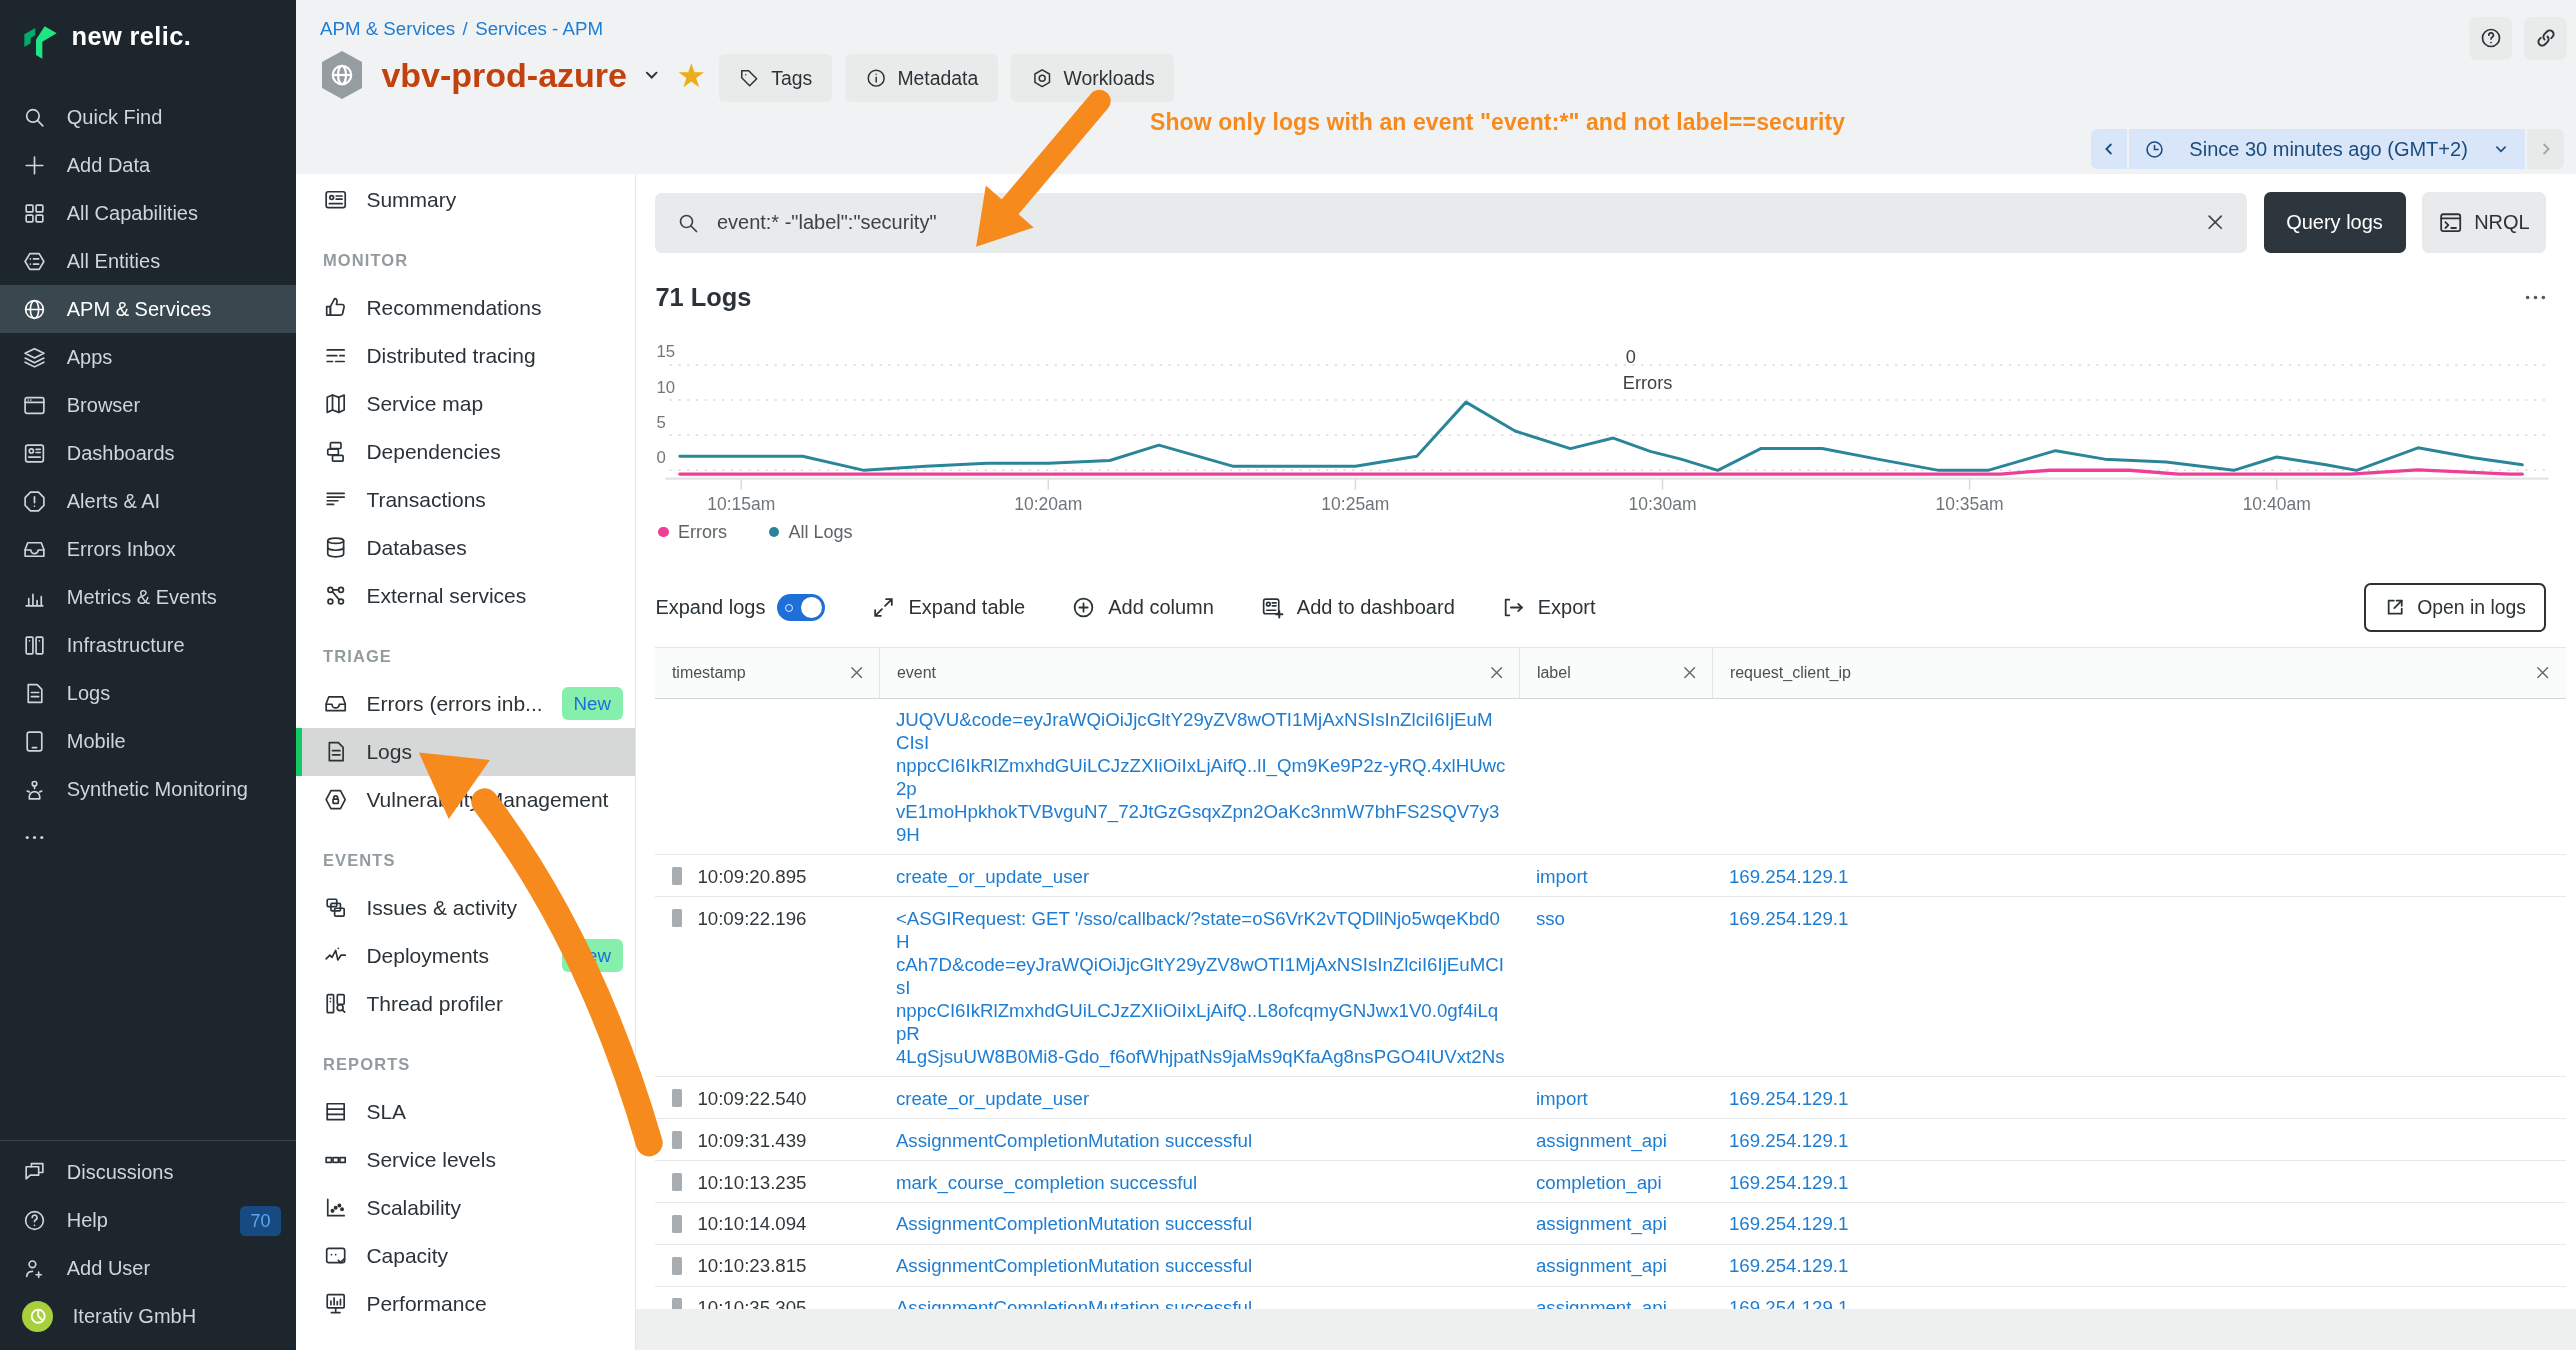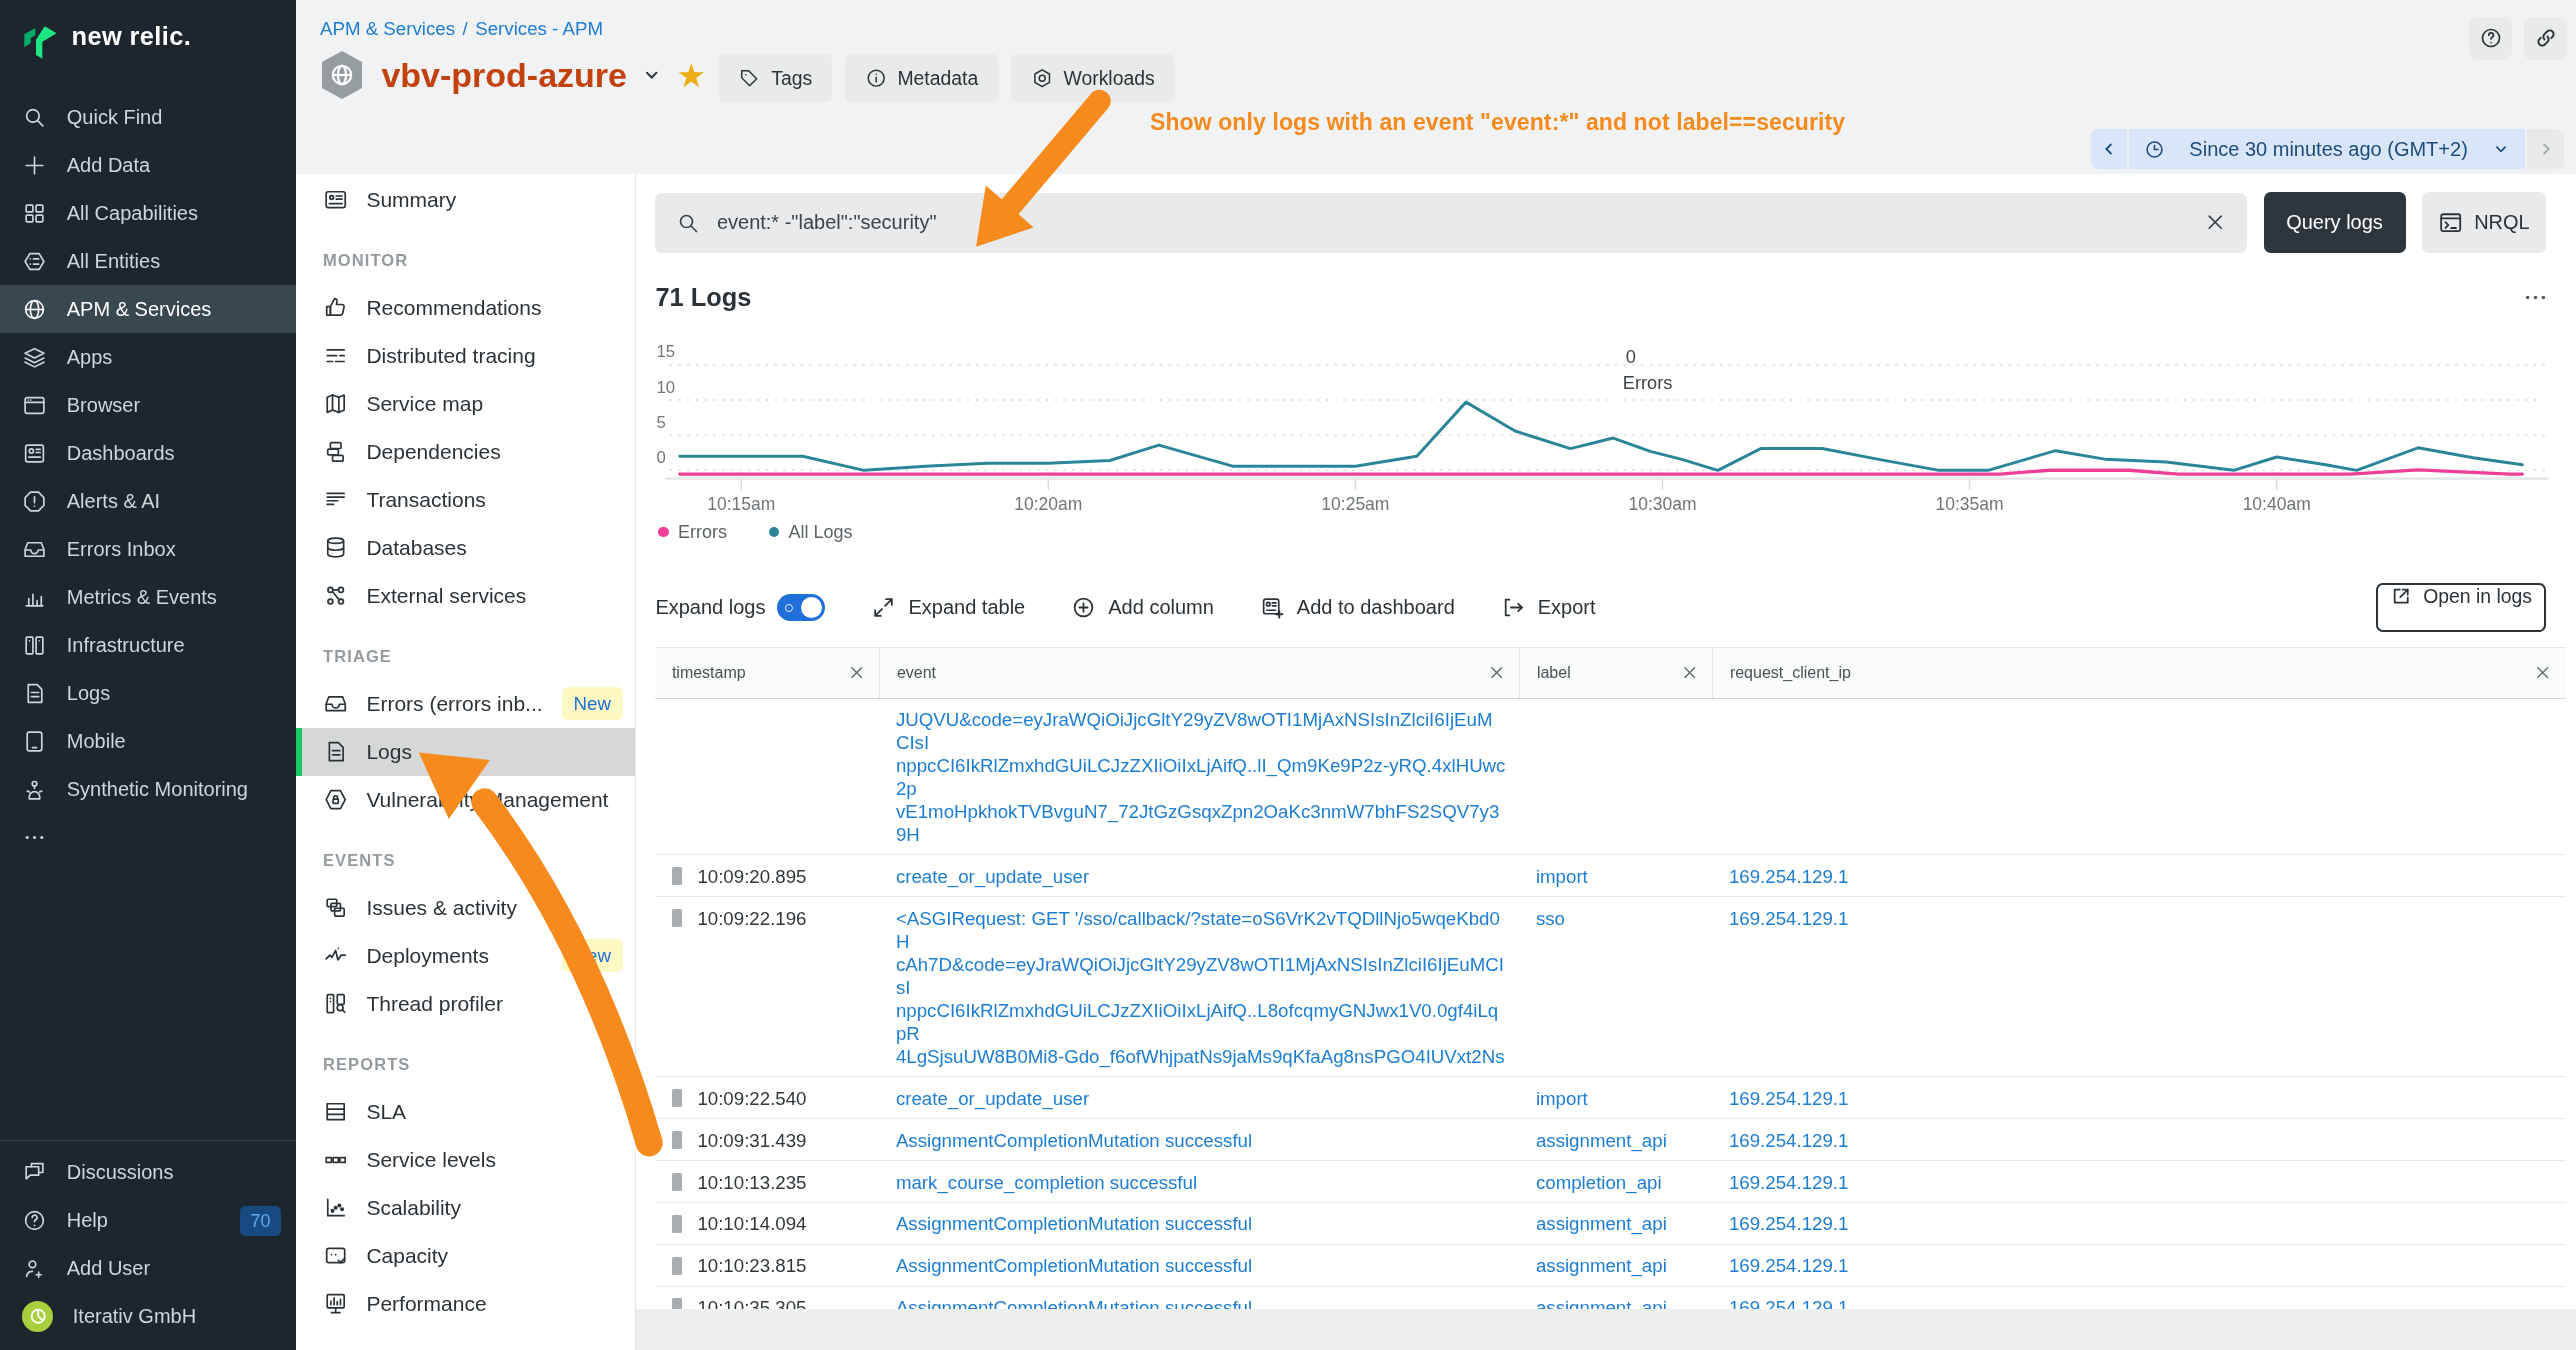--- a/index.html
+++ b/index.html
@@ -46,21 +46,21 @@
   .tp-seg .ic { width:21px; height:21px; }
   .tp-chev { width:18px; height:18px; }
 
   .body { flex:1; display:flex; min-height:0; }
   .snav { width:340px; background:#fff; border-right:1.5px solid #e4e6e7; padding-top:1.5px; overflow:hidden; flex:none; position:relative; }
   .snav-title { height:60px; display:flex; align-items:flex-end; padding:0 0 13.5px 27px; font-size:16.5px; font-weight:bold; letter-spacing:1.1px; color:#939b9f; }
   .snav-item { height:48px; display:flex; align-items:center; padding:0 12px 0 27px; gap:18px; font-size:21px; color:#2b3338; cursor:pointer; position:relative; }
   .snav-item .ic { width:25.4px; height:25.4px; flex:none; }
   .snav-item.active { background:#d6d7d7; }
   .snav-item.active::before { content:""; position:absolute; left:0; top:0; bottom:0; width:6px; background:#17c964; }
-  .badge-new { margin-left:auto; background:#fef9c3; color:#1d6fd8; font-size:18.7px; padding:5.2px 12px; border-radius:6px; }
+  .badge-new { margin-left:auto; background:#86efac; color:#1d6fd8; font-size:18.7px; padding:5.2px 12px; border-radius:6px; }
 
   main { flex:1; position:relative; overflow:hidden; background:#fff; min-width:0; }
   .search-row { margin:18px 30px 0 19.4px; display:flex; gap:16.5px; align-items:center; }
   .searchbox { flex:1; height:60px; background:#e9eaeb; border-radius:6.7px; display:flex; align-items:center; padding:0 21px; gap:16.5px; }
   .searchbox .ic { width:24px; height:24px; color:#3c4449; flex:none; }
   .searchbox input { flex:1; border:none; outline:none; background:transparent; font-size:20px; color:#3c4449; font-family:"Liberation Sans",sans-serif; }
   .searchbox .clear { margin-left:auto; width:22.4px; height:22.4px; color:#3c4449; cursor:pointer; flex:none; }
   .btn-dark { width:142px; height:61px; background:#2c363c; color:#fff; border-radius:6.7px; font-size:20px; display:flex; align-items:center; justify-content:center; cursor:pointer; flex:none; }
   .btn-lite { width:124px; height:61px; background:#e9eaeb; color:#2b3338; border-radius:6.7px; font-size:20px; display:flex; align-items:center; justify-content:center; gap:10.5px; cursor:pointer; flex:none; }
   .btn-lite .ic { width:25.4px; height:25.4px; }
@@ -73,21 +73,21 @@
   .legend { margin:6px 0 0 22.4px; display:flex; gap:42px; align-items:center; }
   .legend-item { display:flex; align-items:center; gap:9px; font-size:18px; color:#5c6367; cursor:pointer; }
   .legend-dot { width:10.5px; height:10.5px; border-radius:50%; }
 
   .toolbar { margin:40px 30px 0 19.4px; display:flex; align-items:center; font-size:20px; color:#2b3338; }
   .tb-item { display:flex; align-items:center; gap:12px; margin-right:46px; cursor:pointer; }
   .tb-item .ic { width:25px; height:25px; }
   .toggle { width:48px; height:27px; background:#1f6fd8; border-radius:13.5px; position:relative; cursor:pointer; }
   .toggle::after { content:""; position:absolute; right:3px; top:3px; width:21px; height:21px; background:#fff; border-radius:50%; }
   .toggle::before { content:""; position:absolute; left:7.5px; top:10.5px; width:6px; height:6px; border:1.5px solid rgba(255,255,255,.85); border-radius:50%; }
-  .btn-outline { margin-left:auto; height:49px; padding:0 12px; border:2.2px solid #2b3338; border-radius:6.7px; background:#fff; display:flex; align-items:flex-start; gap:10.5px; font-size:19.4px; font-weight:500; cursor:pointer; }
+  .btn-outline { margin-left:auto; height:49px; padding:0 18px; border:2.2px solid #2b3338; border-radius:6.7px; background:#fff; display:flex; align-items:center; gap:10.5px; font-size:19.4px; font-weight:500; cursor:pointer; }
   .btn-outline .ic { width:22.4px; height:22.4px; }
 
   .logtable { margin:15px 10.5px 0 19.4px; }
   .thead { display:grid; grid-template-columns:224px 640px 193px auto; background:#fafbfb; border-top:0.7px solid #e3e5e6; border-bottom:0.7px solid #d2d5d6; height:52px; }
   .th { display:flex; align-items:center; padding:0 13.5px 0 16.5px; font-size:16px; color:#4a5156; }
   .th + .th { border-left:0.7px solid #e3e5e6; }
   .th .colx { margin-left:auto; width:19.4px; height:19.4px; color:#5f676c; cursor:pointer; }
   .tr { display:grid; grid-template-columns:224px 640px 193px auto; border-bottom:0.7px solid #e6e8e9; cursor:pointer; }
   .td { padding:9.7px 13.5px 8.2px 16.5px; font-size:18.7px; line-height:23px; }
   .td.ts { color:#30373b; display:flex; gap:15px; align-items:flex-start; }

